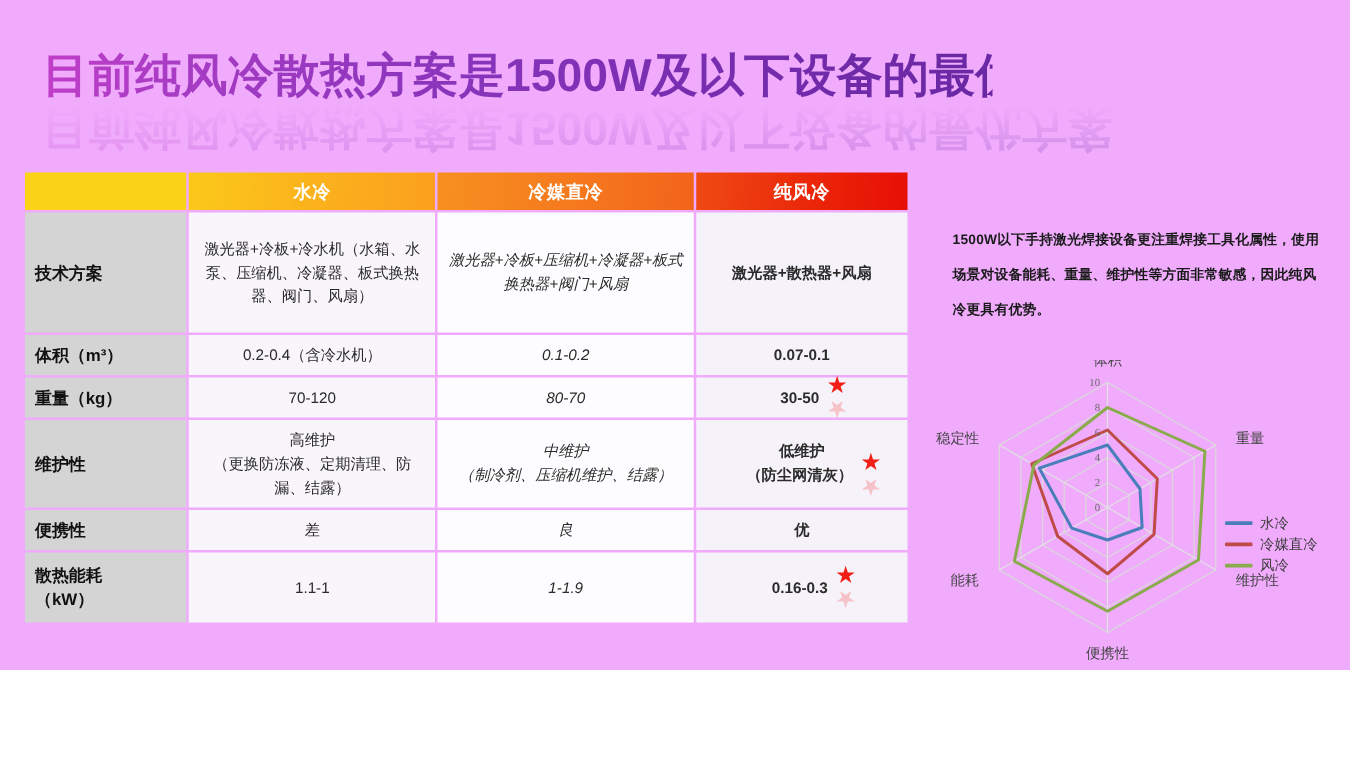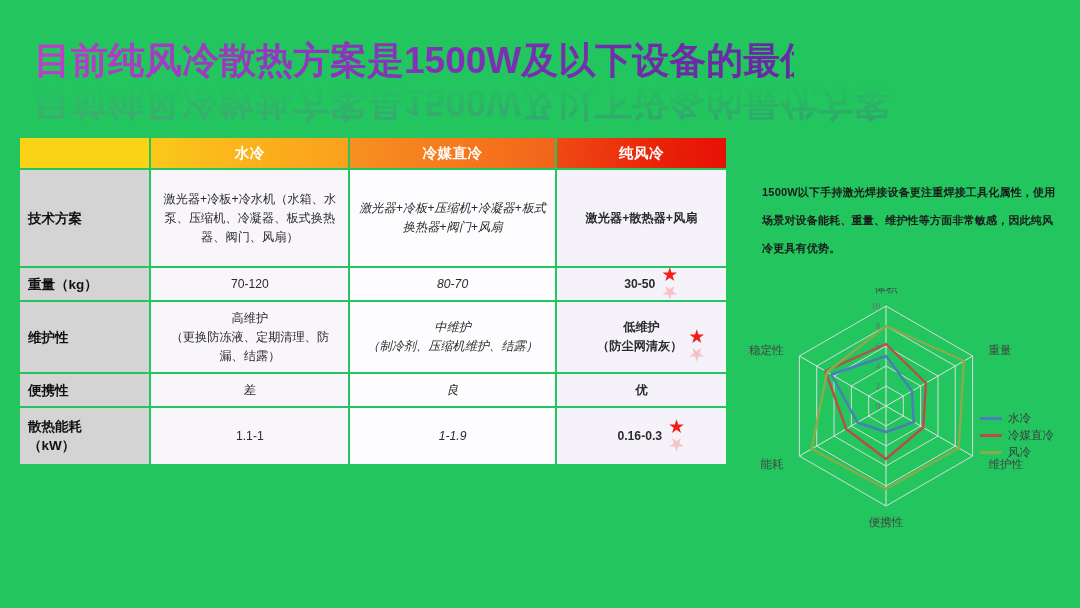--- a/index.html
+++ b/index.html
@@ -2,21 +2,21 @@
 <html><head>
 <meta charset="utf-8">
 <style>
   * { box-sizing: border-box; margin: 0; padding: 0; }
   html, body {
     width: 1080px; height: 608px;
     background: #ffffff;
     font-family: "Liberation Sans", "DejaVu Sans", sans-serif;
     overflow: hidden;
   }
-  #slide { position: relative; width: 1080px; height: 608px; background:#22c55e; }
+  #slide { position: relative; width: 1080px; height: 536px; background:#f0abfc; }
 
   
   .title-wrap { position:absolute; left:34px; top:38px; width:760px; height:62px; }
   .title-main {
     font-size: 37px; font-weight: 700; letter-spacing: 0px; line-height: 46px;
     white-space: nowrap;
     background-image: linear-gradient(100deg, #c13ec8 0%, #a83cc4 14%, #8e36bd 38%, #7b2fb3 62%, #6f2aa8 85%, #6a28a4 100%);
     -webkit-background-clip: text; background-clip: text;
     -webkit-text-fill-color: transparent; color: transparent;
   }
@@ -119,20 +119,34 @@
           </td>
           <td class="cell c2">
             <div class="cellpad">激光器+冷板+压缩机+冷凝器+板式换热器+阀门+风扇</div>
           </td>
           <td class="cell c3">
             <div class="cellpad">激光器+散热器+风扇</div>
           </td>
         </tr>
         <tr style="height: 32px;">
           <td class="rowhdr">
+            <div class="cellpad">体积（m³）</div>
+          </td>
+          <td class="cell">
+            <div class="cellpad">0.2-0.4（含冷水机）</div>
+          </td>
+          <td class="cell c2">
+            <div class="cellpad">0.1-0.2</div>
+          </td>
+          <td class="cell c3">
+            <div class="cellpad">0.07-0.1</div>
+          </td>
+        </tr>
+        <tr style="height: 32px;">
+          <td class="rowhdr">
             <div class="cellpad">重量（kg）</div>
           </td>
           <td class="cell">
             <div class="cellpad">70-120</div>
           </td>
           <td class="cell c2">
             <div class="cellpad">80-70</div>
           </td>
           <td class="cell c3">
             <div class="cellpad">30-50 <span class="star-holder"><span class="star">★</span><span class="star-ref">★</span></span></div>

